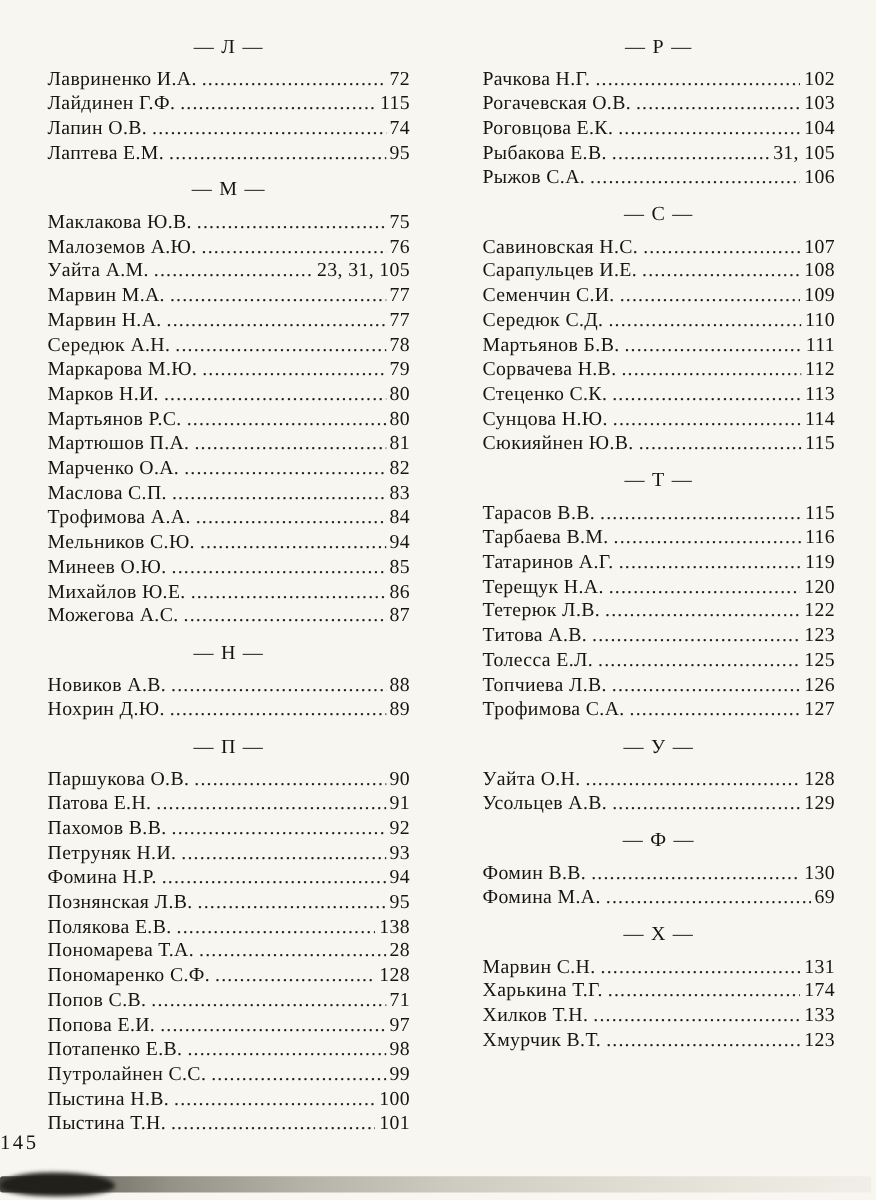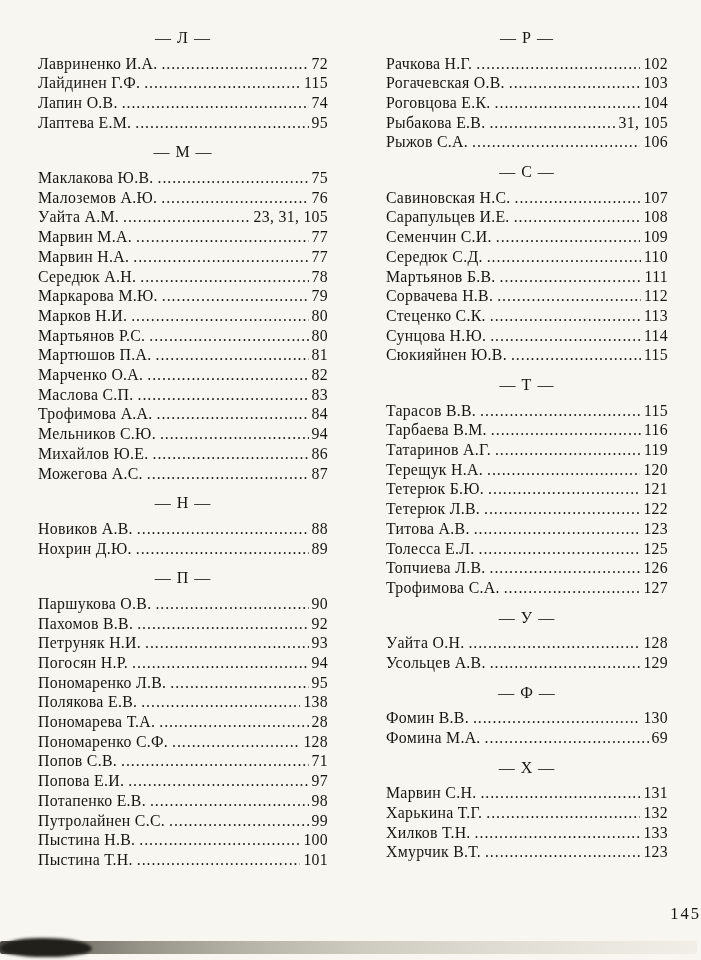--- a/index.html
+++ b/index.html
@@ -50,21 +50,21 @@
     letter-spacing: -1px;
     word-spacing: -1px;
     color: #1c1b18;
   }
   .entry .pg { padding-left: 3px; }
   .footer-page {
     position: absolute;
     left: 0;
     right: 0;
     bottom: 36px;
-    text-align: right;
+    text-align: left;
     font-size: 16.5px;
     letter-spacing: 2px;
   }
   
   .scan-strip {
     position: absolute;
     left: 0;
     right: 4px;
     bottom: 6px;
     height: 13px;
@@ -176,20 +176,25 @@
         <span class="name">Трофимова А.А.</span>
         <span class="dots"></span>
         <span class="pg">84</span>
       </div>
       <div class="entry">
         <span class="name">Мельников С.Ю.</span>
         <span class="dots"></span>
         <span class="pg">94</span>
       </div>
       <div class="entry">
+        <span class="name">Минеев О.Ю.</span>
+        <span class="dots"></span>
+        <span class="pg">85</span>
+      </div>
+      <div class="entry">
         <span class="name">Михайлов Ю.Е.</span>
         <span class="dots"></span>
         <span class="pg">86</span>
       </div>
       <div class="entry">
         <span class="name">Можегова А.С.</span>
         <span class="dots"></span>
         <span class="pg">87</span>
       </div>
       <div class="section-heading">— Н —</div>
@@ -203,36 +208,41 @@
         <span class="dots"></span>
         <span class="pg">89</span>
       </div>
       <div class="section-heading">— П —</div>
       <div class="entry">
         <span class="name">Паршукова О.В.</span>
         <span class="dots"></span>
         <span class="pg">90</span>
       </div>
       <div class="entry">
+        <span class="name">Патова Е.Н.</span>
+        <span class="dots"></span>
+        <span class="pg">91</span>
+      </div>
+      <div class="entry">
         <span class="name">Пахомов В.В.</span>
         <span class="dots"></span>
         <span class="pg">92</span>
       </div>
       <div class="entry">
         <span class="name">Петруняк Н.И.</span>
         <span class="dots"></span>
         <span class="pg">93</span>
       </div>
       <div class="entry">
-        <span class="name">Погосян Н.Р.</span>
+        <span class="name">Фомина Н.Р.</span>
         <span class="dots"></span>
         <span class="pg">94</span>
       </div>
       <div class="entry">
-        <span class="name">Пономаренко Л.В.</span>
+        <span class="name">Познянская Л.В.</span>
         <span class="dots"></span>
         <span class="pg">95</span>
       </div>
       <div class="entry">
         <span class="name">Полякова Е.В.</span>
         <span class="dots"></span>
         <span class="pg">138</span>
       </div>
       <div class="entry">
         <span class="name">Пономарева Т.А.</span>
@@ -363,25 +373,20 @@
         <span class="name">Татаринов А.Г.</span>
         <span class="dots"></span>
         <span class="pg">119</span>
       </div>
       <div class="entry">
         <span class="name">Терещук Н.А.</span>
         <span class="dots"></span>
         <span class="pg">120</span>
       </div>
       <div class="entry">
-        <span class="name">Тетерюк Б.Ю.</span>
-        <span class="dots"></span>
-        <span class="pg">121</span>
-      </div>
-      <div class="entry">
         <span class="name">Тетерюк Л.В.</span>
         <span class="dots"></span>
         <span class="pg">122</span>
       </div>
       <div class="entry">
         <span class="name">Титова А.В.</span>
         <span class="dots"></span>
         <span class="pg">123</span>
       </div>
       <div class="entry">
@@ -423,21 +428,21 @@
       </div>
       <div class="section-heading">— Х —</div>
       <div class="entry">
         <span class="name">Марвин С.Н.</span>
         <span class="dots"></span>
         <span class="pg">131</span>
       </div>
       <div class="entry">
         <span class="name">Харькина Т.Г.</span>
         <span class="dots"></span>
-        <span class="pg">132</span>
+        <span class="pg">174</span>
       </div>
       <div class="entry">
         <span class="name">Хилков Т.Н.</span>
         <span class="dots"></span>
         <span class="pg">133</span>
       </div>
       <div class="entry">
         <span class="name">Хмурчик В.Т.</span>
         <span class="dots"></span>
         <span class="pg">123</span>

